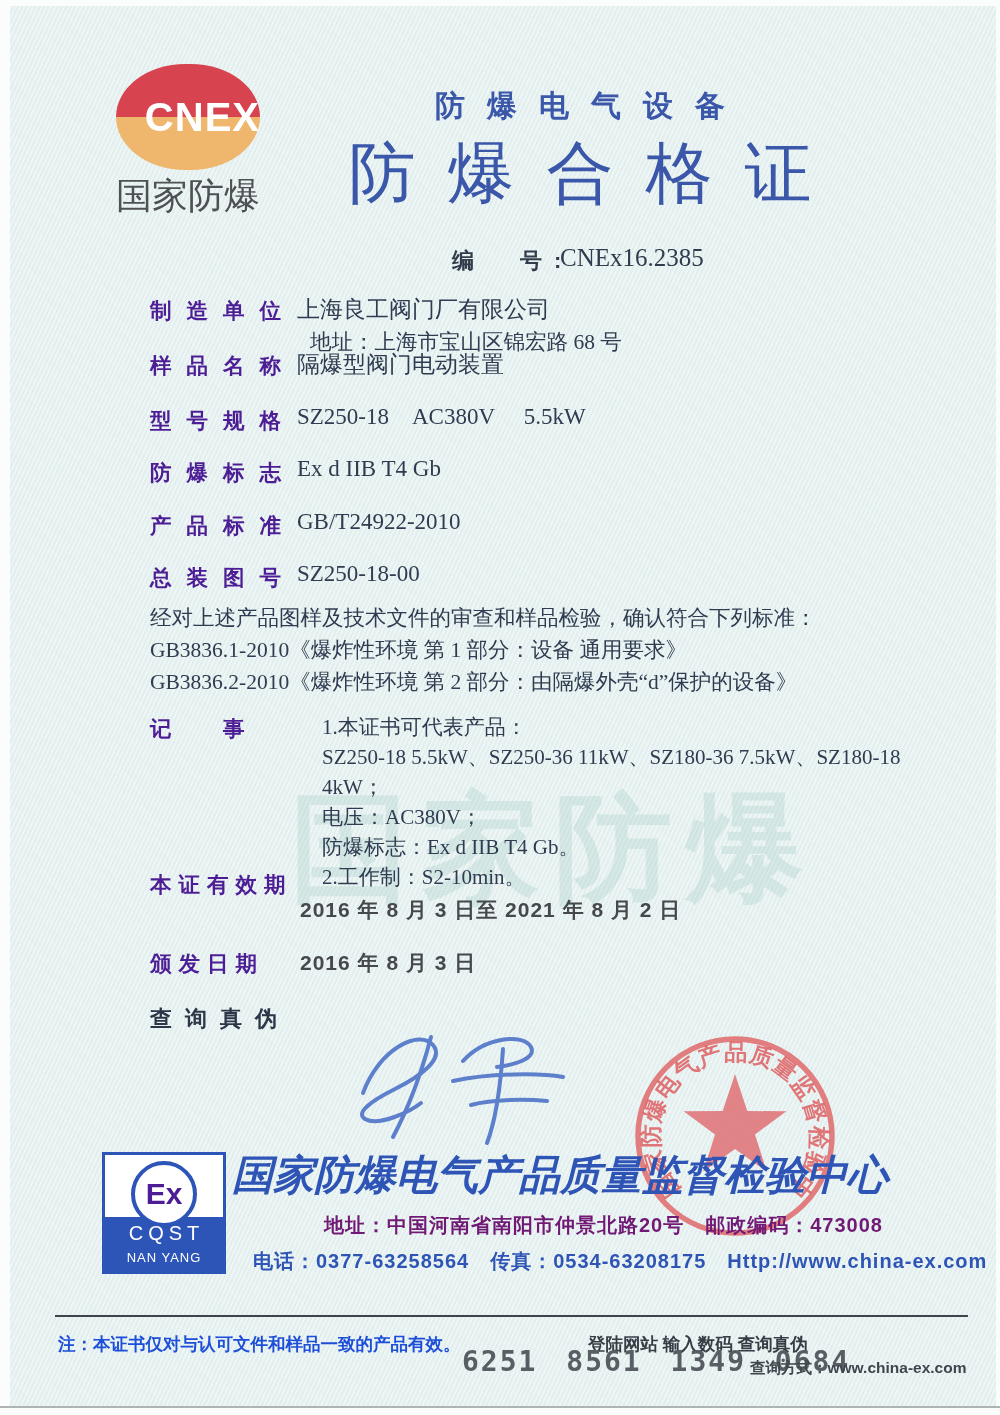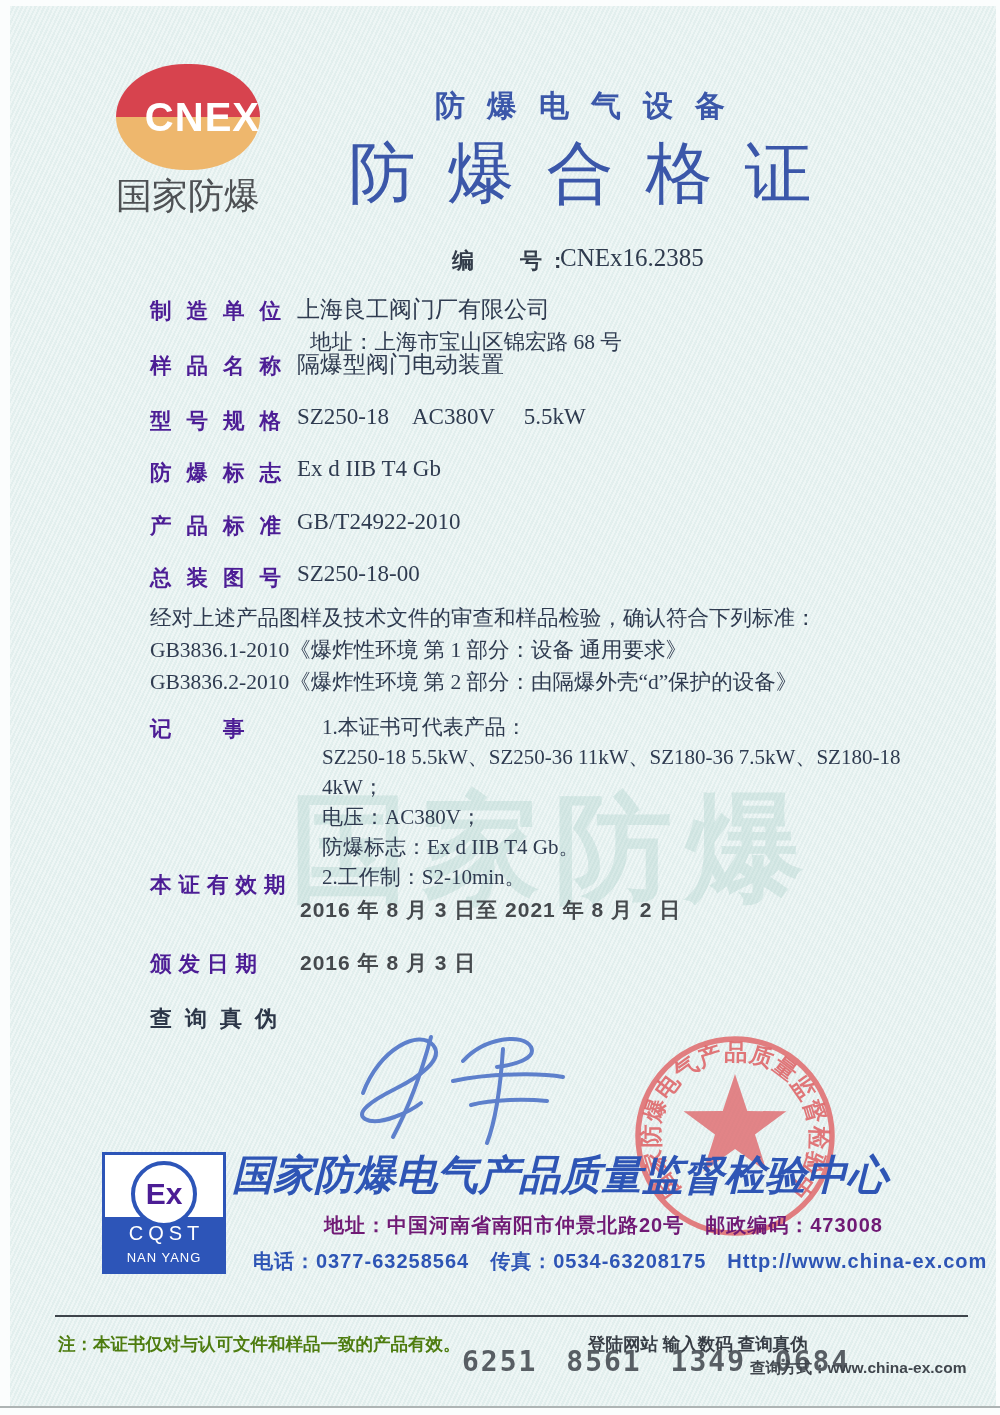--- a/index.html
+++ b/index.html
@@ -54,21 +54,21 @@
     font-size:20px;letter-spacing:5px;text-indent:5px;z-index:3;}
   .exbadge .nanyang{position:absolute;left:0;right:0;bottom:6px;text-align:center;color:#fff;
     font-size:13px;letter-spacing:1px;z-index:3;margin-top:16px;}
   
   .org-name{left:232px;top:1148px;width:700px;font-family:"Liberation Serif",serif;font-style:italic;
     font-weight:700;font-size:41px;color:#2e55b5;white-space:nowrap;z-index:12;}
   .org-address{left:300px;top:1212px;font-size:20px;font-weight:700;color:#701a75;letter-spacing:1px;white-space:nowrap;z-index:12;margin-left:24px;}
   .org-contact{left:253px;top:1248px;font-size:20px;font-weight:700;color:#2e55b5;letter-spacing:1px;white-space:nowrap;z-index:12;}
   
   .divider{left:55px;top:1315px;width:913px;height:2px;background:#3e444b;}
-  .foot-note{left:58px;top:1332px;font-size:17.5px;font-weight:700;color:#4d7c0f;white-space:nowrap;}
+  .foot-note{left:58px;top:1332px;font-size:17.5px;font-weight:700;color:#1d4ed8;white-space:nowrap;}
   .foot-verify{left:588px;top:1332px;font-size:17.5px;font-weight:700;color:#373d45;white-space:nowrap;}
   .foot-code{left:462px;top:1345px;font-family:"DejaVu Sans Mono",monospace;font-weight:700;
     font-size:28px;color:#585e64;letter-spacing:2px;word-spacing:10px;white-space:nowrap;}
   .foot-query{left:750px;top:1358px;font-size:15.5px;font-weight:700;color:#40464d;white-space:nowrap;}
   svg{display:block;}
 </style>
 </head>
 <body>
 
 <div id="page">

